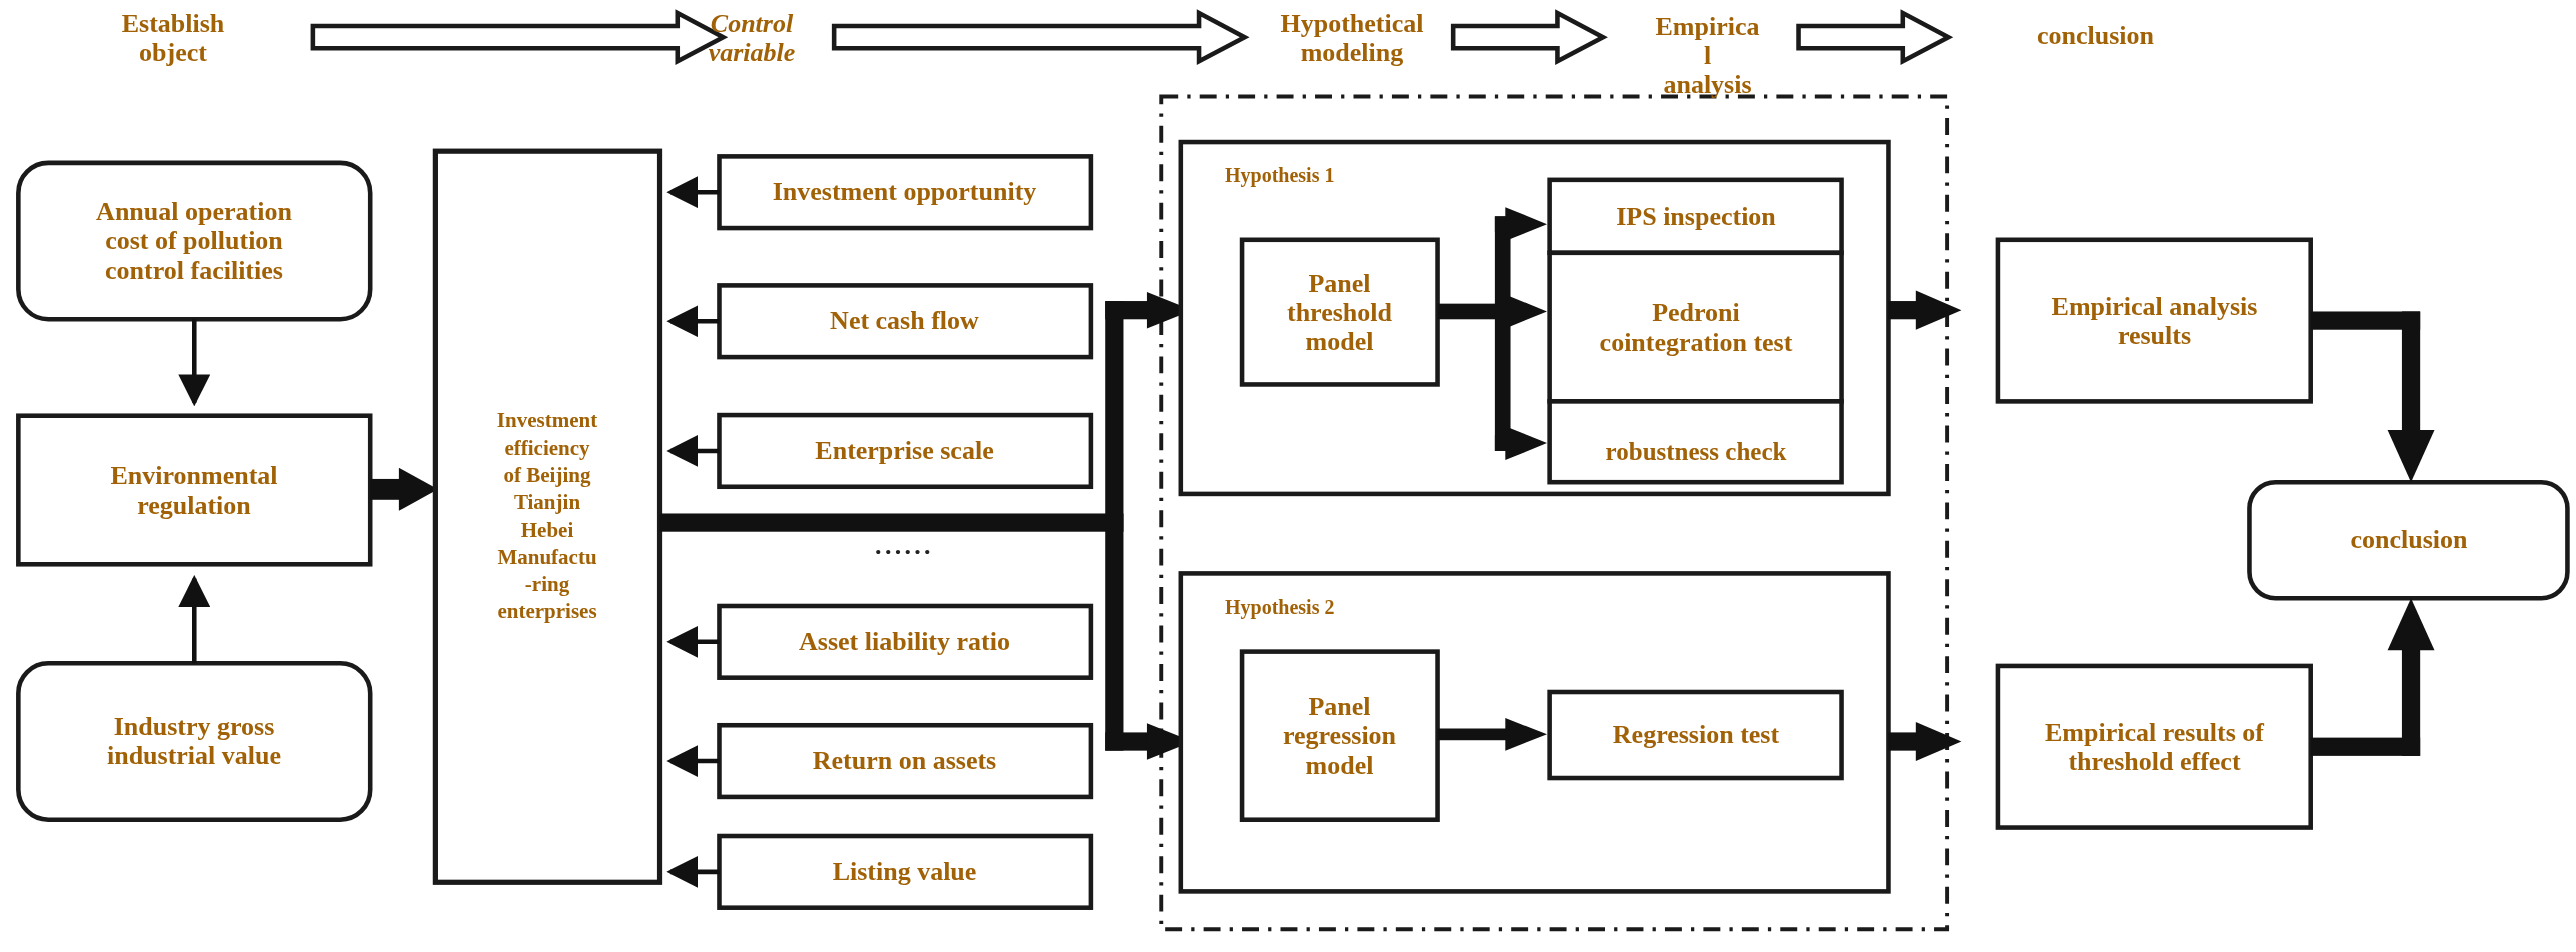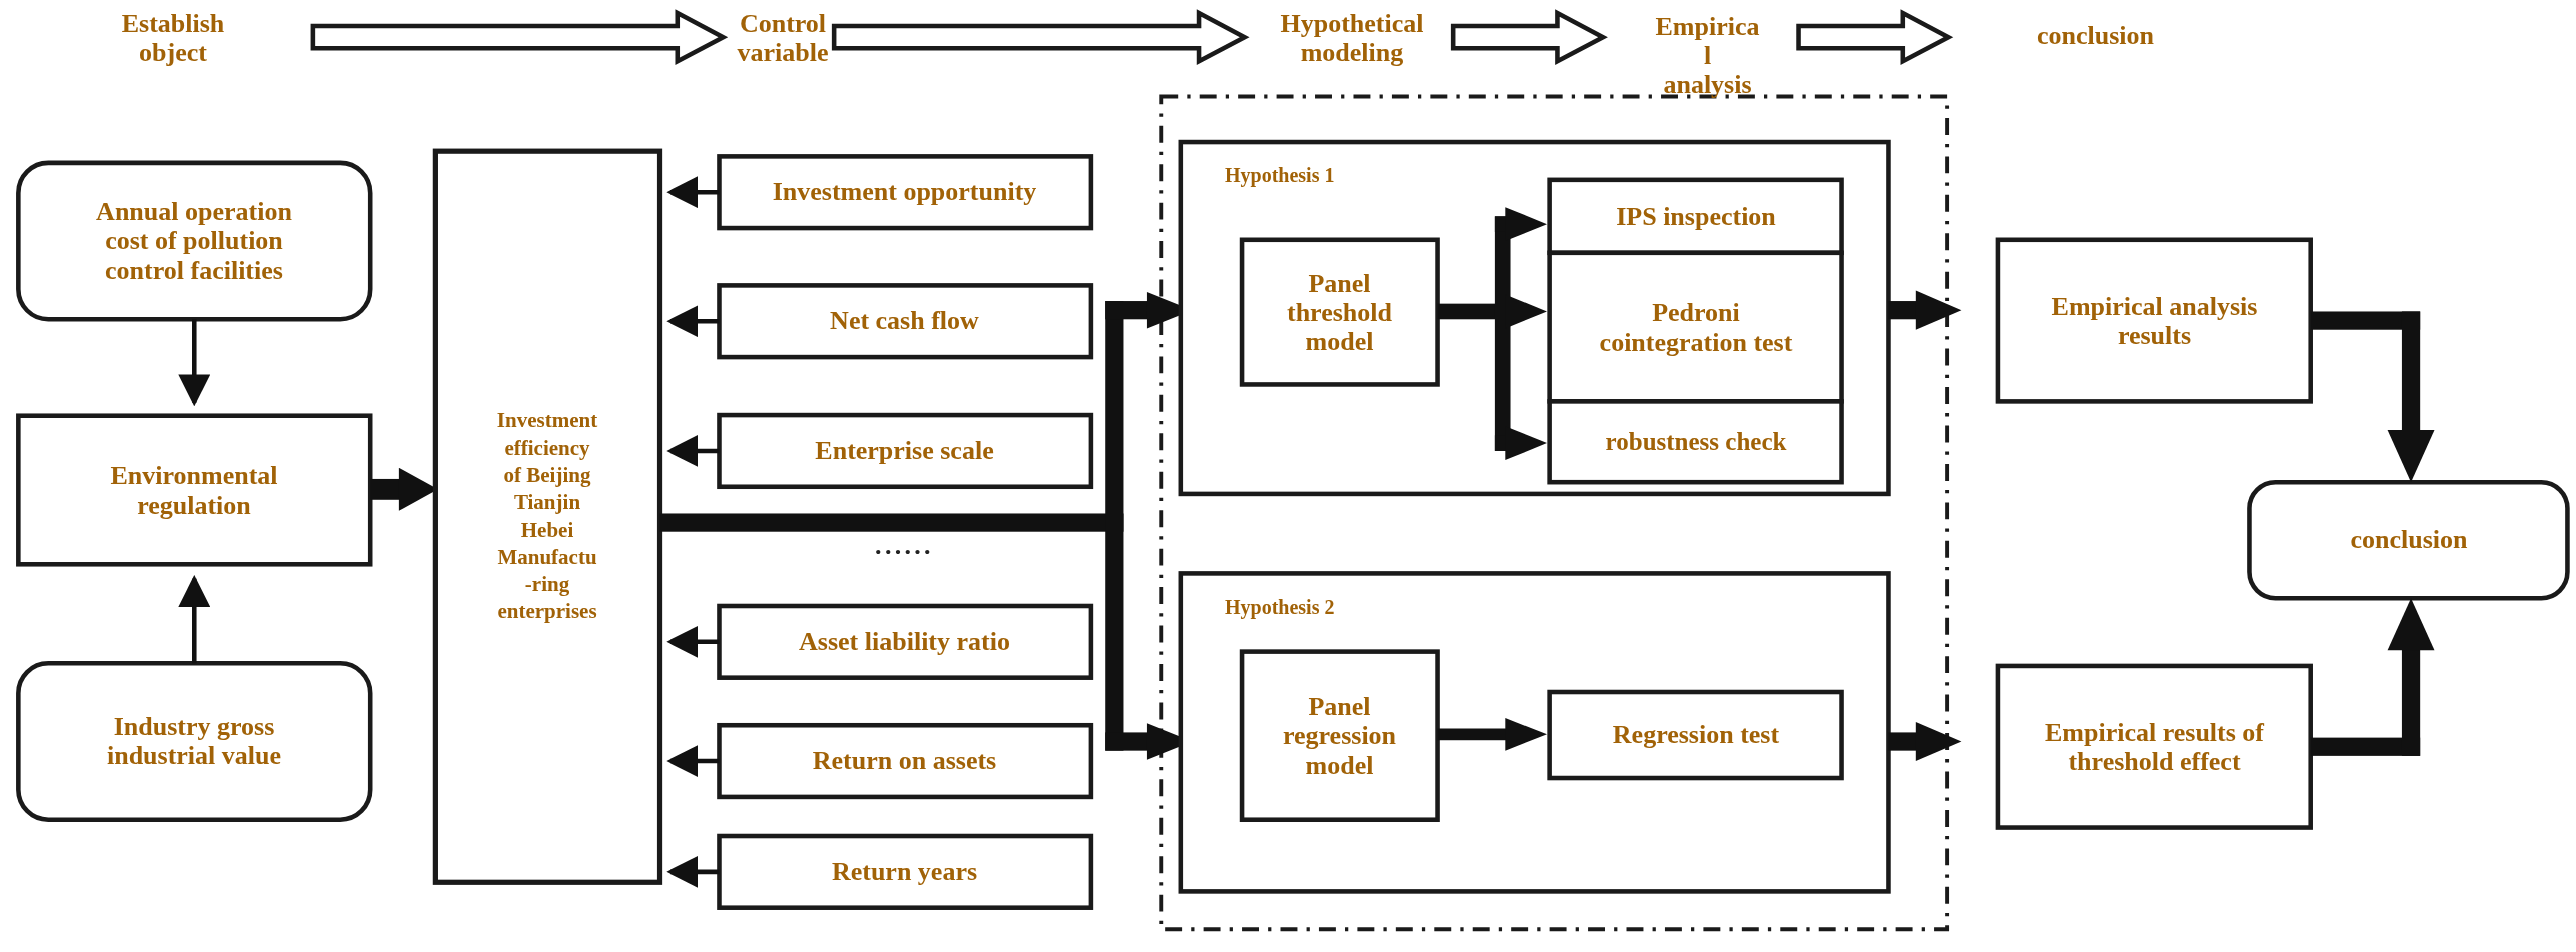--- a/index.html
+++ b/index.html
@@ -130,44 +130,44 @@
       <path d="M3664,660 L3700,740 L3736,660 Z"></path>
     </g>
     <g fill="#111">
       <rect x="3546" y="1132" width="168" height="28"></rect>
       <rect x="3686" y="986" width="28" height="174"></rect>
       <path d="M3664,998 L3700,918 L3736,998 Z"></path>
     </g>
   </svg>
 
   <div class="lbl hdr" style="left:72px;top:6.5px;width:202px;height:63px;">Establish<br>object</div>
-  <div class="lbl hdr" style="left:705px;top:6.5px;width:156px;height:63px;">Control<br>variable</div>
+  <div class="lbl hdr" style="left:674px;top:6.5px;width:156px;height:63px;font-style:italic;">Control<br>variable</div>
   <div class="lbl hdr" style="left:1238px;top:6.5px;width:228px;height:63px;">Hypothetical<br>modeling</div>
   <div class="lbl hdr" style="left:1603px;top:6.5px;width:209px;height:98px;">Empirica<br>l<br>analysis</div>
   <div class="lbl hdr" style="left:1988px;top:18px;width:215px;height:36px;">conclusion</div>
 
   <div class="lbl boxtxt" style="left:18px;top:163px;width:352px;height:156px;">Annual operation<br>cost of pollution<br>control facilities</div>
   <div class="lbl boxtxt" style="left:18px;top:416px;width:352px;height:149px;">Environmental<br>regulation</div>
   <div class="lbl boxtxt" style="left:18px;top:663px;width:352px;height:156px;">Industry gross<br>industrial value</div>
 
   <div class="lbl tall" style="left:435px;top:151px;width:224px;height:731px;">Investment<br>efficiency<br>of Beijing<br>Tianjin<br>Hebei<br>Manufactu<br>-ring<br>enterprises</div>
 
   <div class="lbl boxtxt" style="left:719px;top:156px;width:371px;height:72px;">Investment opportunity</div>
   <div class="lbl boxtxt" style="left:719px;top:285px;width:371px;height:72px;">Net cash flow</div>
   <div class="lbl boxtxt" style="left:719px;top:415px;width:371px;height:72px;">Enterprise scale</div>
   <div class="lbl dots" style="left:719px;top:528px;width:371px;height:35px;">......</div>
   <div class="lbl boxtxt" style="left:719px;top:606px;width:371px;height:72px;">Asset liability ratio</div>
   <div class="lbl boxtxt" style="left:719px;top:725px;width:371px;height:72px;">Return on assets</div>
-  <div class="lbl boxtxt" style="left:719px;top:836px;width:371px;height:72px;">Return years</div>
+  <div class="lbl boxtxt" style="left:719px;top:836px;width:371px;height:72px;">Listing value</div>
 
   <div class="lbl hyplbl" style="left:1225px;top:156px;width:274px;height:39px;">Hypothesis 1</div>
   <div class="lbl boxtxt" style="left:1242px;top:240px;width:195px;height:145px;">Panel<br>threshold<br>model</div>
   <div class="lbl boxtxt" style="left:1550px;top:180px;width:292px;height:73px;">IPS inspection</div>
   <div class="lbl boxtxt" style="left:1550px;top:253px;width:292px;height:149px;">Pedroni<br>cointegration test</div>
-  <div class="lbl boxtxt-sm" style="left:1550px;top:401px;width:292px;height:81px;">robustness check</div>
+  <div class="lbl boxtxt-sm" style="left:1550px;top:411px;width:292px;height:81px;">robustness check</div>
 
   <div class="lbl hyplbl" style="left:1225px;top:588px;width:274px;height:39px;text-align:center;">Hypothesis 2</div>
   <div class="lbl boxtxt" style="left:1242px;top:652px;width:195px;height:168px;">Panel<br>regression<br>model</div>
   <div class="lbl boxtxt" style="left:1550px;top:692px;width:292px;height:86px;">Regression test</div>
 
   <div class="lbl boxtxt" style="left:1998px;top:240px;width:313px;height:162px;">Empirical analysis<br>results</div>
   <div class="lbl boxtxt" style="left:1998px;top:666px;width:313px;height:162px;">Empirical results of<br>threshold effect</div>
   <div class="lbl boxtxt" style="left:2250px;top:482px;width:318px;height:116px;">conclusion</div>
 
 </div>

